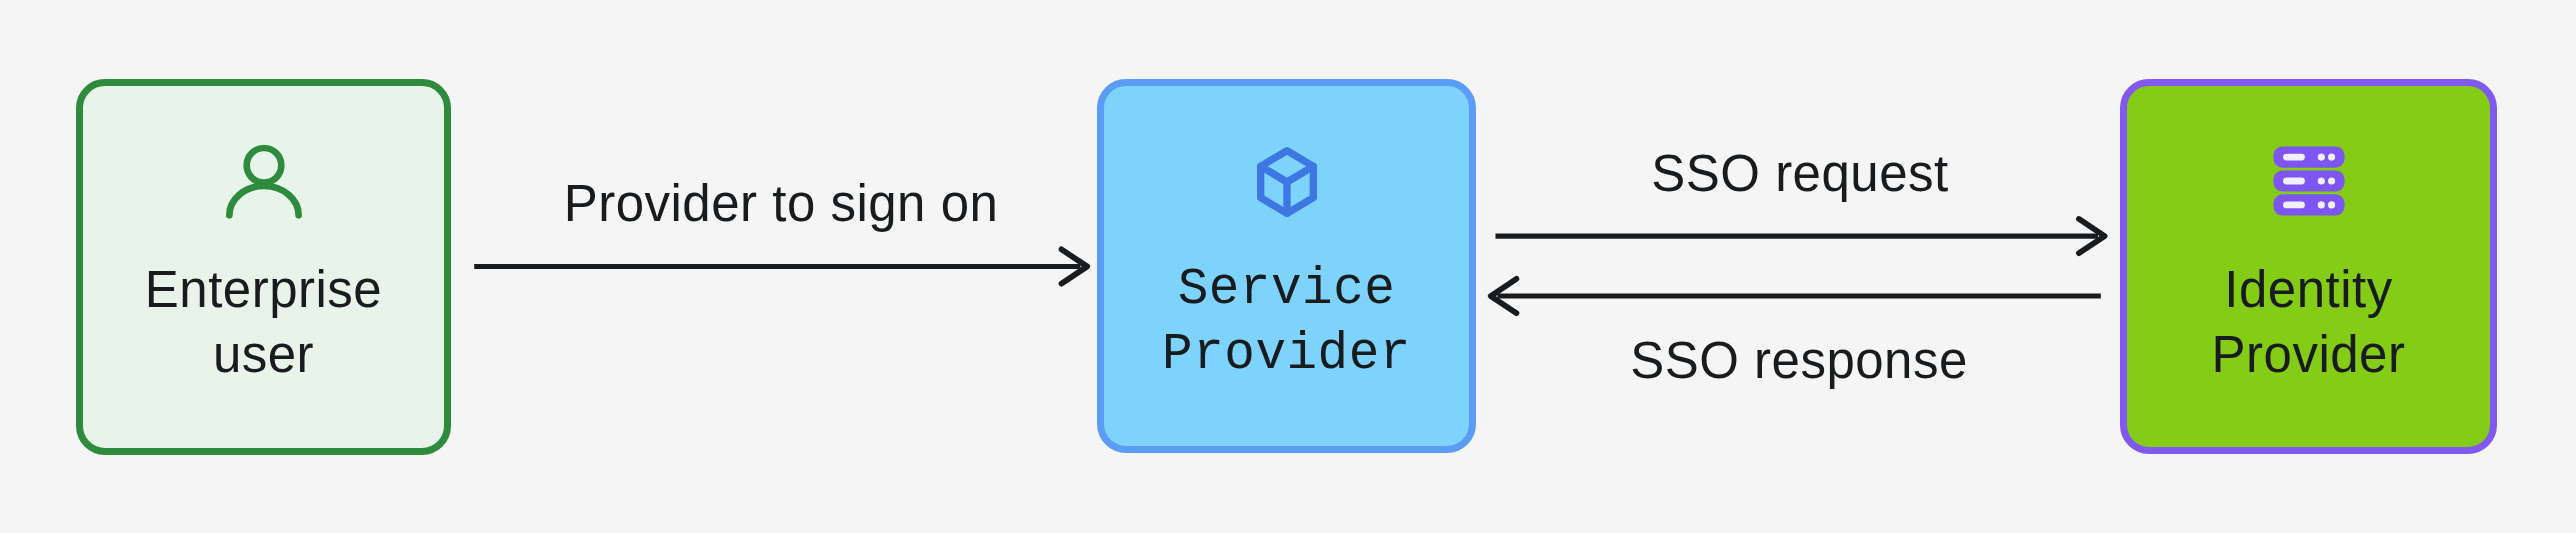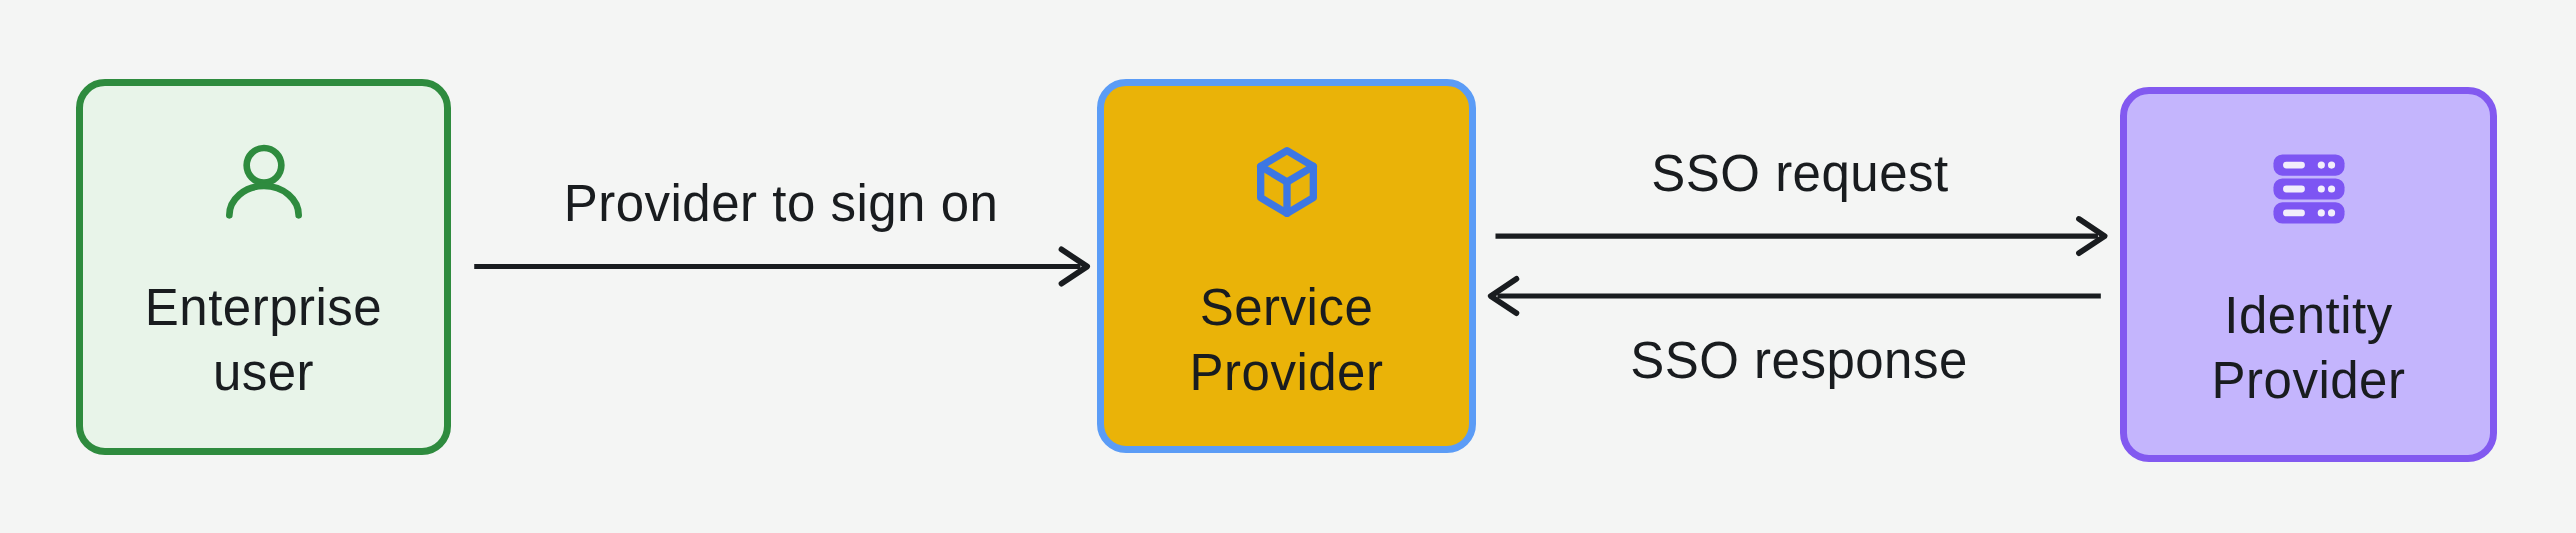--- a/index.html
+++ b/index.html
@@ -15,21 +15,21 @@
   }
   .node {
     position: absolute;
     border-style: solid;
     border-width: 7.6px;
     border-radius: 29px;
     display: flex;
     flex-direction: column;
     align-items: center;
     padding-top: 55px;
-    gap: 52px;
+    gap: 34px;
   }
   .node .icon-wrap {
     height: 82px;
     display: flex;
     align-items: center;
     justify-content: center;
   }
   .node .node-label {
     font-size: 51px;
     line-height: 65px;
@@ -77,32 +77,32 @@
   <div class="node" id="node-enterprise-user" style="border-color: rgb(46, 139, 62); background-color: rgb(232, 244, 233);">
     <div class="icon-wrap node-icon" style="color: rgb(46, 139, 62);">
       <svg width="80" height="80" viewBox="0 0 24 24" fill="none" stroke="currentColor" stroke-width="2" stroke-linecap="round" stroke-linejoin="round">
         <circle cx="12" cy="7" r="5.2"></circle>
         <path d="M 1.6 22 A 10.4 8.8 0 0 1 22.4 22"></path>
       </svg>
     </div>
     <div class="node-label">Enterprise user</div>
   </div>
 
-  <div class="node" id="node-service-provider" style="border-color: rgb(91, 156, 246); background-color: #eab308;">
+  <div class="node" id="node-service-provider" style="border-color: rgb(91, 156, 246); background-color: #7dd3fc; font-family: Liberation Mono, monospace;">
     <div class="icon-wrap node-icon" style="color: rgb(61, 119, 227);">
       <svg width="80" height="80" viewBox="0 0 24 24" fill="none" stroke="currentColor" stroke-width="2.2" stroke-linecap="round" stroke-linejoin="round">
         <path d="M12 2.6 L19.9 7.3 V16.7 L12 21.4 L4.1 16.7 V7.3 Z"></path>
         <path d="M4.1 7.3 L12 12 L19.9 7.3"></path>
         <path d="M12 12 V21.4"></path>
       </svg>
     </div>
     <div class="node-label">Service Provider</div>
   </div>
 
-  <div class="node" id="node-identity-provider" style="border-color: rgb(130, 89, 240); background-color: #c4b5fd; margin-top: 8px;">
+  <div class="node" id="node-identity-provider" style="border-color: rgb(130, 89, 240); background-color: #84cc16;">
     <div class="icon-wrap node-icon" style="color: rgb(125, 85, 243);">
       <svg width="82" height="76" viewBox="0 0 24 22" fill="none">
         <rect x="1.6" y="0.6" width="20.8" height="6.2" rx="2.6" fill="currentColor"></rect>
         <rect x="1.6" y="7.6" width="20.8" height="6.2" rx="2.6" fill="currentColor"></rect>
         <rect x="1.6" y="14.6" width="20.8" height="6.2" rx="2.6" fill="currentColor"></rect>
         <rect x="4.4" y="2.7" width="6.4" height="2.0" rx="1.0" fill="#f2eefb"></rect>
         <rect x="4.4" y="9.7" width="6.4" height="2.0" rx="1.0" fill="#f2eefb"></rect>
         <rect x="4.4" y="16.7" width="6.4" height="2.0" rx="1.0" fill="#f2eefb"></rect>
         <circle cx="15.6" cy="3.7" r="1.05" fill="#f2eefb"></circle>
         <circle cx="18.6" cy="3.7" r="1.05" fill="#f2eefb"></circle>

